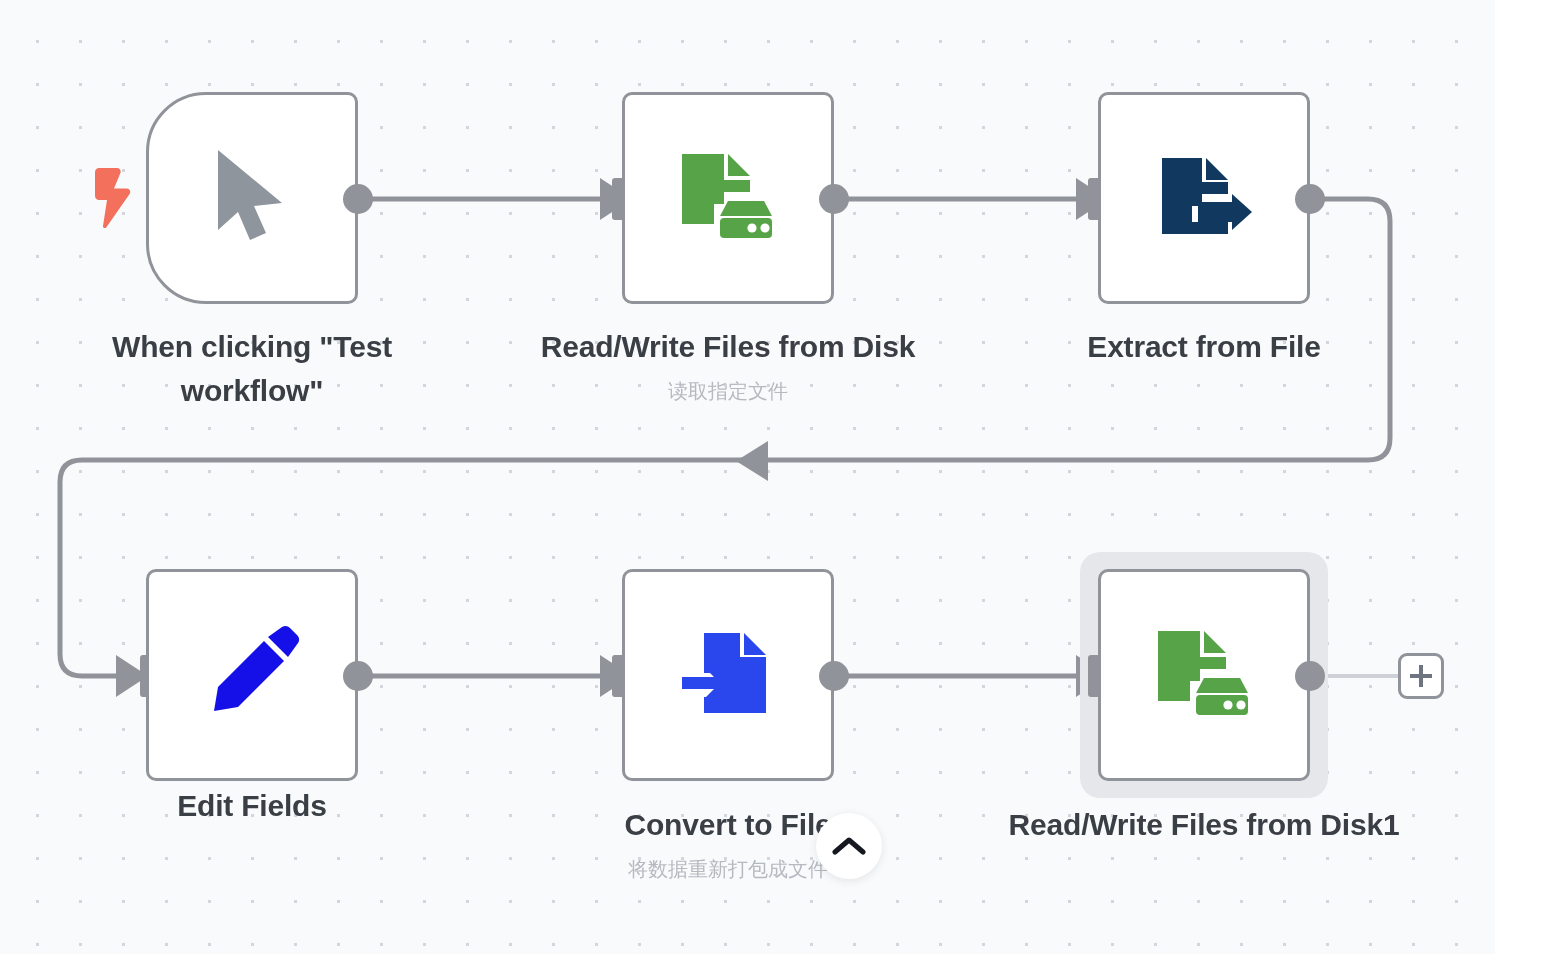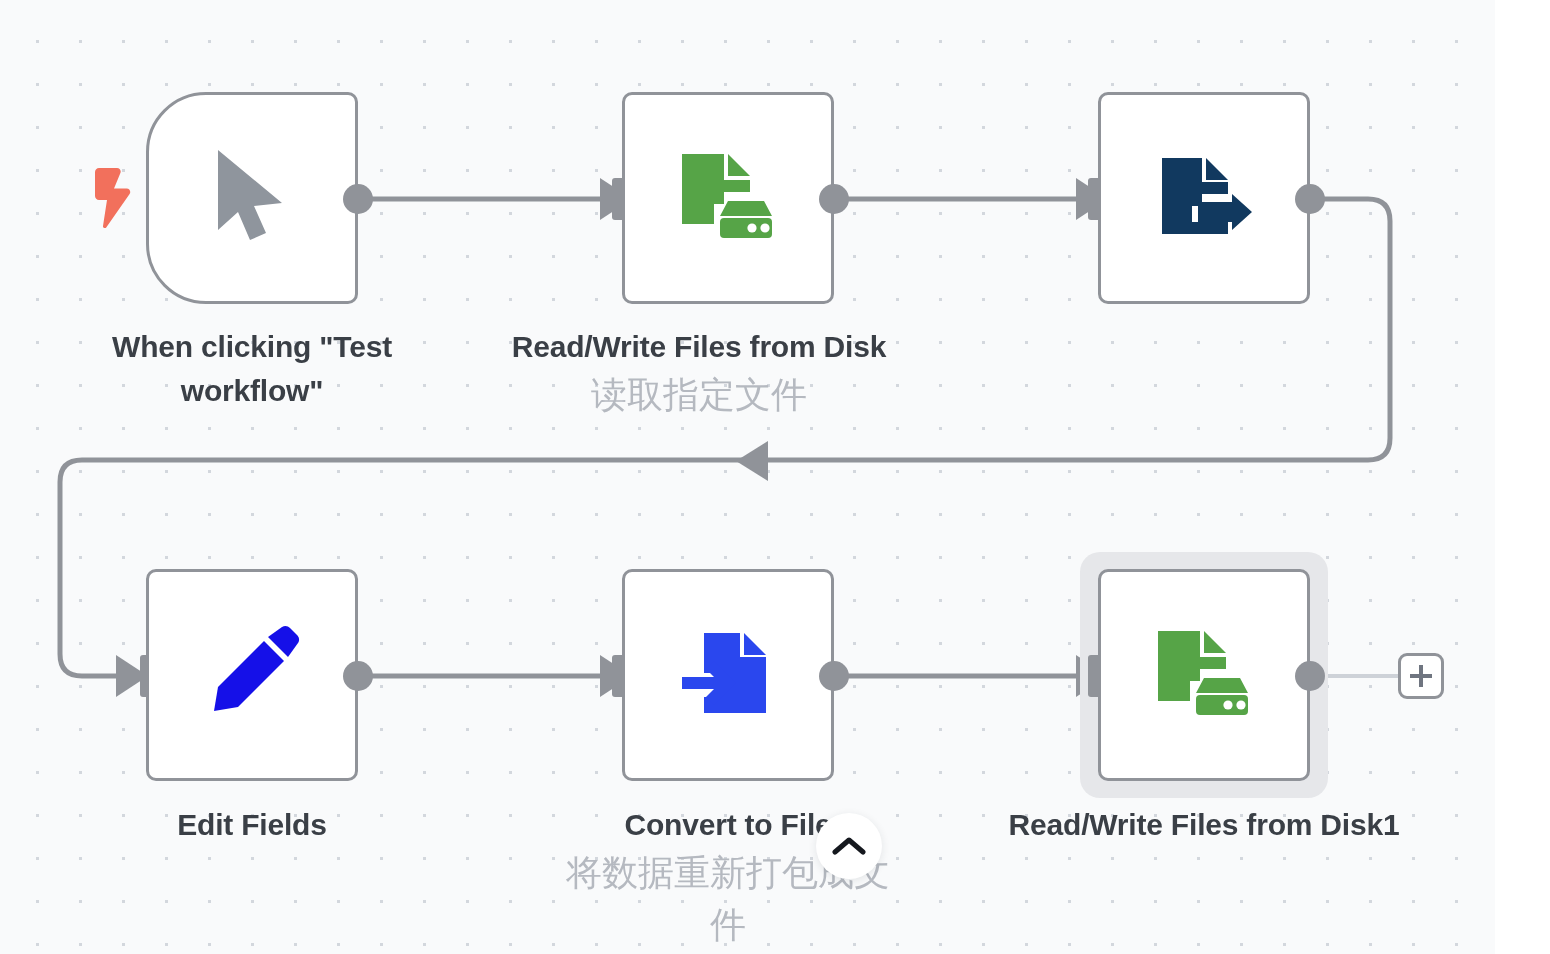--- a/index.html
+++ b/index.html
@@ -82,24 +82,25 @@
     text-align: center;
     color: #3a3f46;
     font-size: 30px;
     font-weight: 700;
     line-height: 1.45;
     letter-spacing: -0.2px;
   }
   .node-sub {
     display: block;
     color: #b5b9c0;
-    font-size: 36px;
+    font-size: 20px;
     font-weight: 400;
     line-height: 1.45;
     letter-spacing: 0px;
+    margin-top: 8px;
   }
 
   
   .plus-btn {
     position: absolute;
     width: 46px;
     height: 46px;
     box-sizing: border-box;
     border: 3px solid #909399;
     border-radius: 9px;
@@ -197,26 +198,27 @@
           <path d="M44 52 L80 52 L80 44 L72 52 Z" fill="#ffffff" opacity="0"></path>
         </svg>
       </span>
     </div>
     <div class="out-dot" style="left:1295px; top:184px;"></div>
 
     <div class="node-label" style="left:82px; top:325px; width:340px;">
       <span>When clicking "Test workflow"</span>
     </div>
 
-    <div class="node-label" style="left:499px; top:325px; width:400px;text-align:center;">
+    <div class="node-label" style="left:528px; top:325px; width:400px;text-align:center;">
       <span>Read/Write Files from Disk</span>
       <span class="node-sub">读取指定文件</span>
     </div>
 
     <div class="node-label" style="left:1008px; top:325px; width:392px;">
+      <span>Extract from File</span>
     </div>
 
     <div class="in-port" style="left:140px; top:655px;"></div>
     <div class="node" style="left:146px; top:569px;">
       <span class="node-icon">
         <svg width="100" height="100" viewBox="0 0 100 100">
           <path d="M12 88 L16 64 L62 18 L82 38 L36 84 Z" fill="#1510e8"></path>
           <path d="M66 14 L80 4 C83 2 86 3 88 5 L95 12 C97 14 98 17 96 20 L86 34 Z" fill="#1510e8"></path>
         </svg>
       </span>
@@ -251,21 +253,21 @@
     </div>
     <div class="out-dot" style="left:1295px; top:661px;"></div>
 
     <div class="plus-btn" style="left:1398px; top:653px;">
       <svg width="26" height="26" viewBox="0 0 26 26">
         <rect x="11" y="2" width="4" height="22" fill="#6f7580"></rect>
         <rect x="2" y="11" width="22" height="4" fill="#6f7580"></rect>
       </svg>
     </div>
 
-    <div class="node-label" style="left:90px; top:803px; width:324px;">
+    <div class="node-label" style="left:90px; top:784px; width:324px;">
       <span>Edit Fields</span>
     </div>
 
     <div class="node-label" style="left:566px; top:803px; width:324px;">
       <span>Convert to File</span>
       <span class="node-sub">将数据重新打包成文件</span>
     </div>
 
     <div class="node-label" style="left:1004px; top:803px; width:400px;">
       <span>Read/Write Files from Disk1</span>

